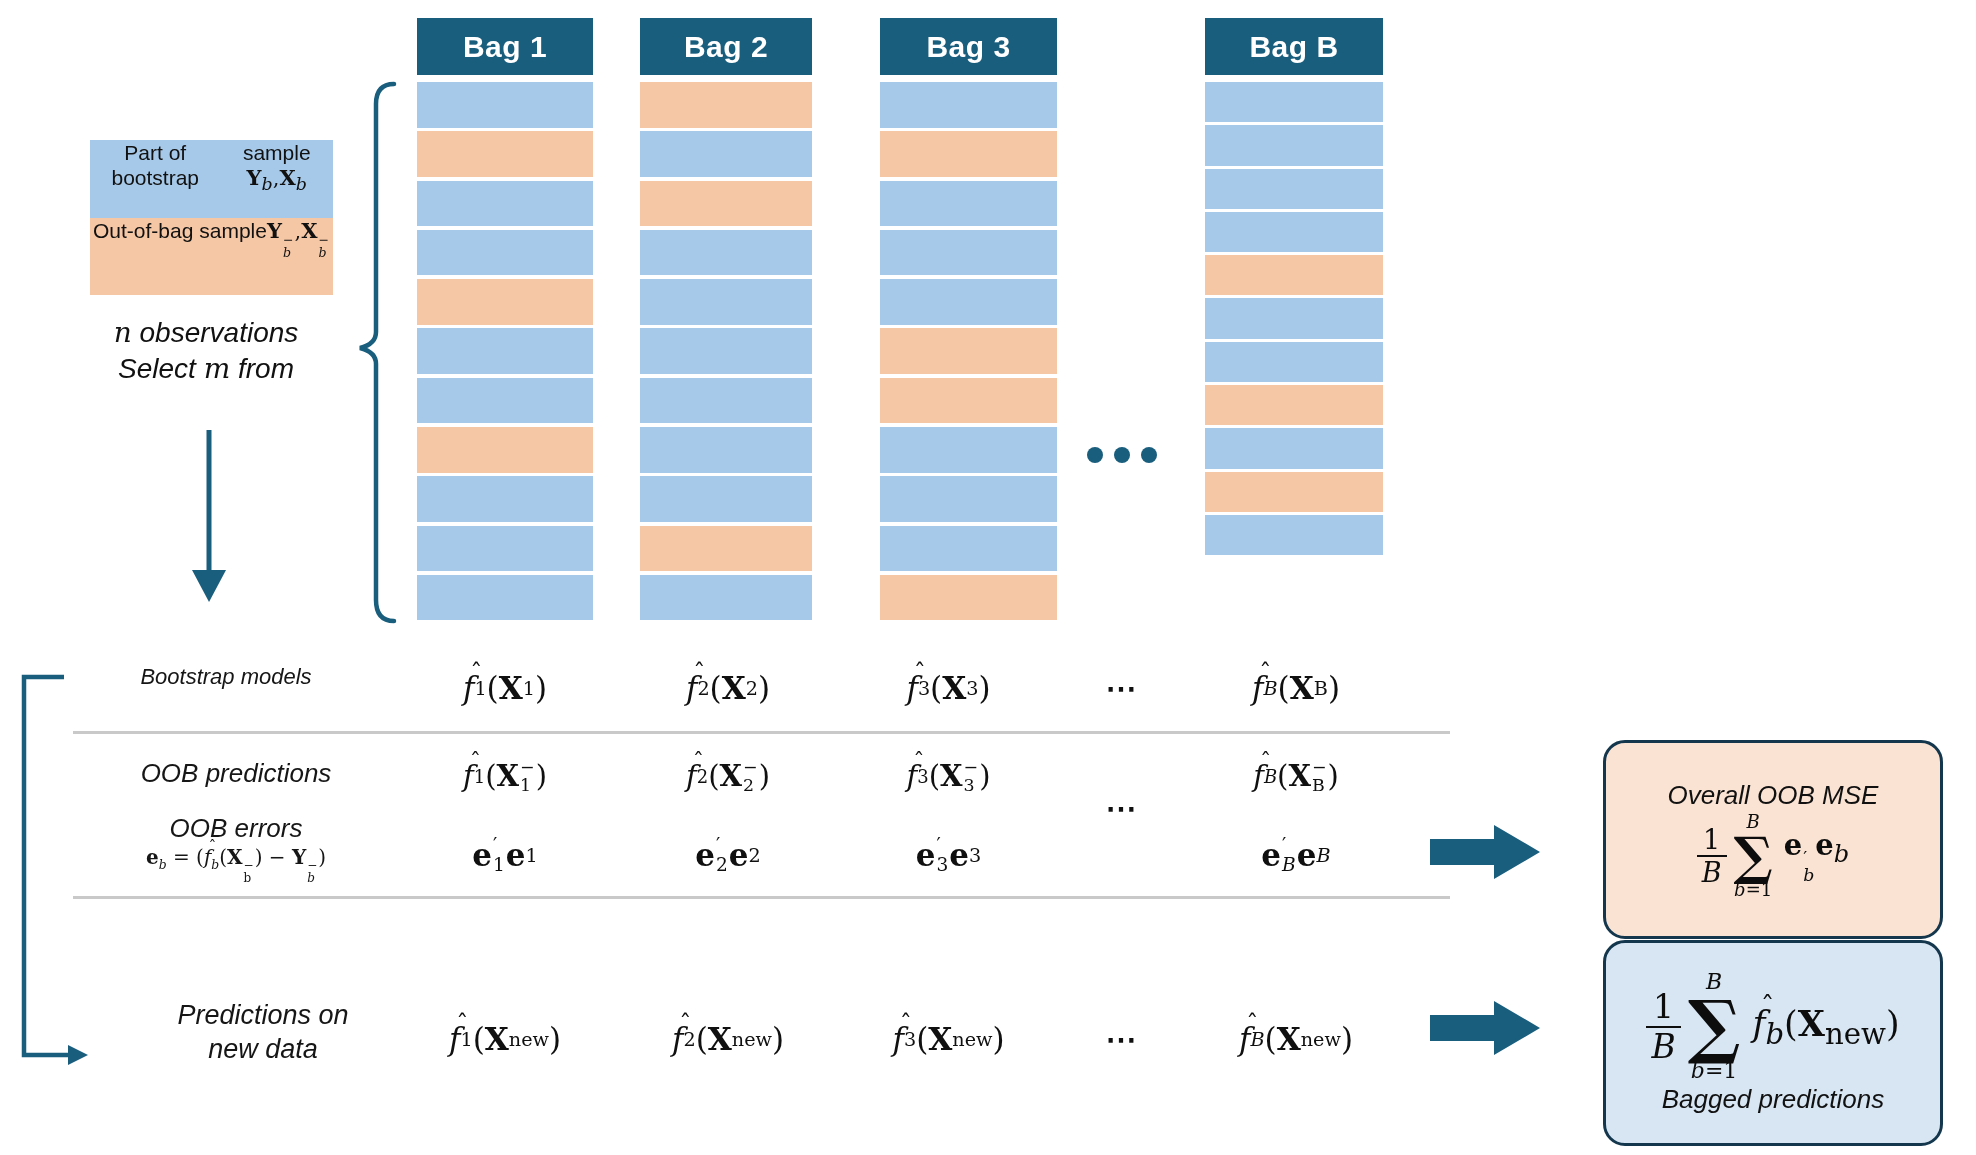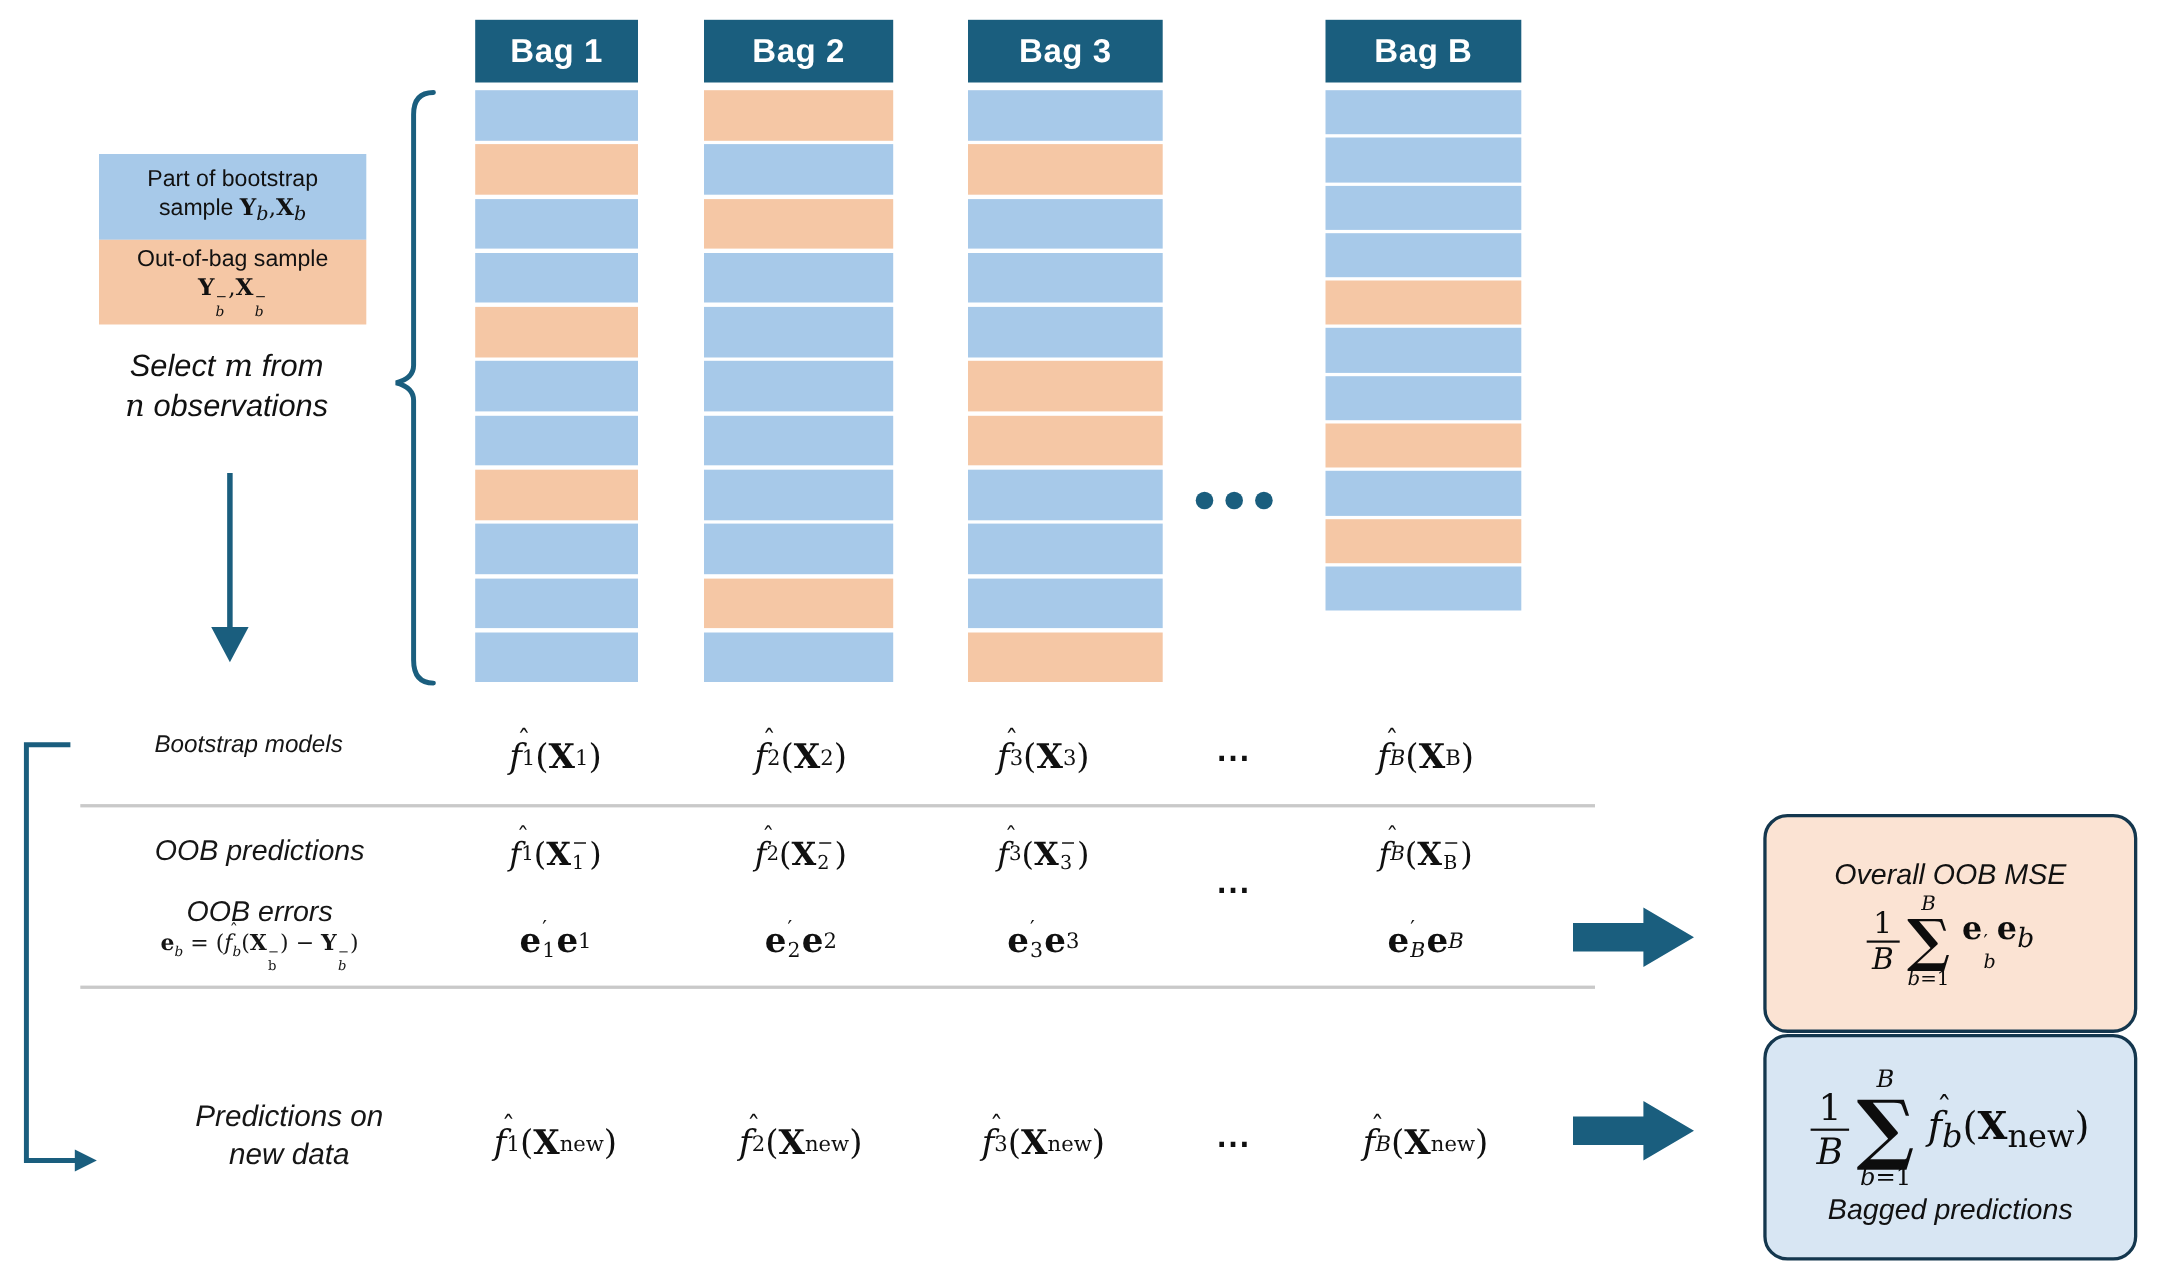--- a/index.html
+++ b/index.html
@@ -12,21 +12,21 @@
               background:var(--teal);color:#fff;font-weight:700;font-size:30px;letter-spacing:.5px;}
   .bag-rows{margin-top:7px;}
   .bag-rows .cell{height:45.5px;margin-bottom:3.8px;}
   .bag--short .cell{height:40.3px;margin-bottom:3px;}
   .c-blue{background:var(--row-blue);}
   .c-orange{background:var(--row-orange);}
 
   
   .legend{position:absolute;left:90px;top:140px;width:243px;text-align:center;
           font-size:21px;line-height:25px;color:#111;}
-  .legend .half{display:flex;flex-direction:column;justify-content:center;}
+  .legend .half{display:flex;justify-content:center;}
   .legend .half.blue{height:78px;background:var(--row-blue);}
   .legend .half.orange{height:77px;background:var(--row-orange);}
   .m{font-family:"DejaVu Serif",serif;}
 
   
   .note{position:absolute;left:60px;top:315px;width:292px;text-align:center;
         font-style:italic;font-size:28px;line-height:36px;color:#111;}
   .rowlabel{position:absolute;text-align:center;font-style:italic;color:#161616;}
 
   
@@ -84,34 +84,34 @@
               <span>−</span>
               <span><i>b</i></span>
             </span>,<b>X</b><span class="ss">
               <span>−</span>
               <span><i>b</i></span>
             </span></span></div>
     </div>
   </div>
 
   <div class="note">
+    <div><span class="m"><i>n</i></span> observations</div>
     <div>Select <span class="m"><i>m</i></span> from</div>
-    <div><span class="m"><i>n</i></span> observations</div>
   </div>
 
   <svg class="conn" style="left:188px;top:426px;" width="44" height="180">
     <line x1="21" y1="4" x2="21" y2="146" stroke="var(--teal)" stroke-width="5"></line>
     <polygon points="4,144 38,144 21,176" fill="var(--teal)"></polygon>
   </svg>
 
   <svg class="conn" style="left:348px;top:80px;" width="52" height="545" viewBox="0 0 52 545">
     <path d="M46 4 Q28 4 28 24 L28 252 Q28 264 12 268 Q28 272 28 284 L28 520 Q28 541 46 541" fill="none" stroke="var(--teal)" stroke-width="4.5" stroke-linecap="round"></path>
   </svg>
 
-  <div class="bag" style="left:432px;width:148px;">
+  <div class="bag" style="left:417px;width:176px;">
     <div class="bag-header">Bag 1</div>
     <div class="bag-rows">
         <div class="cell c-blue"></div>
         <div class="cell c-orange"></div>
         <div class="cell c-blue"></div>
         <div class="cell c-blue"></div>
         <div class="cell c-orange"></div>
         <div class="cell c-blue"></div>
         <div class="cell c-blue"></div>
         <div class="cell c-orange"></div>

